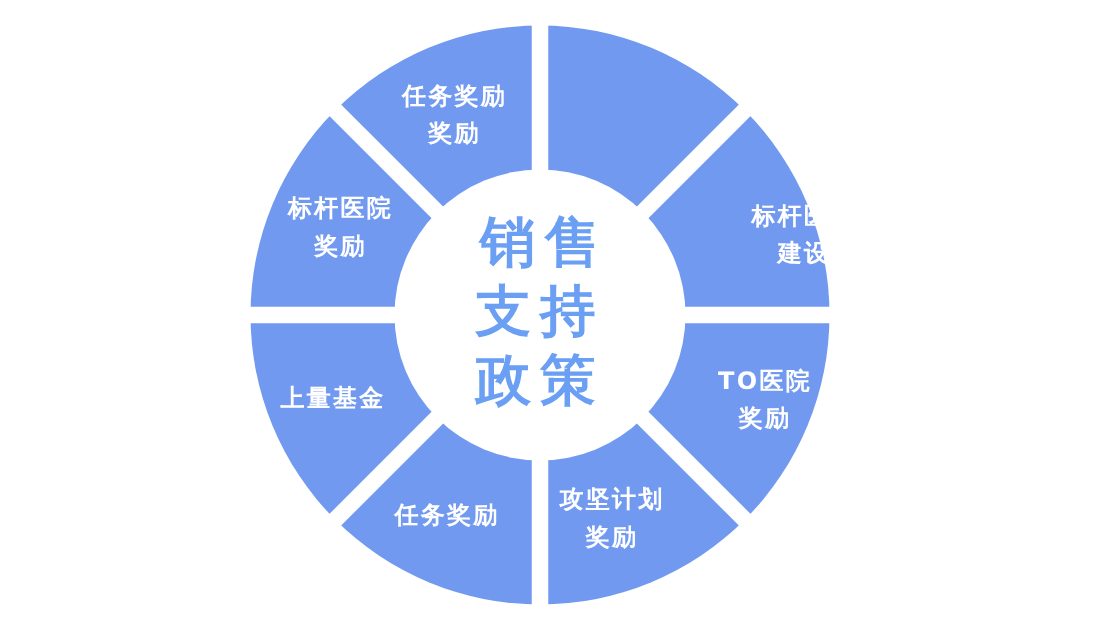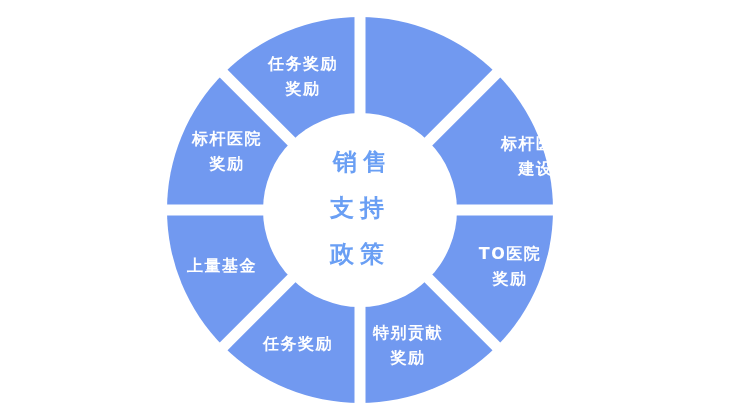--- a/index.html
+++ b/index.html
@@ -32,21 +32,21 @@
     letter-spacing: 1.5px;
     line-height: 25px;
     text-align: center;
     white-space: pre-line;
   }
   .label.nowrap { white-space: nowrap; }
   .center-label {
     position: absolute;
     transform: translate(-50%, -50%);
     color: #6A9FF4;
-    font-size: 24px;
+    font-size: 37px;
     font-weight: 600;
     letter-spacing: 6px;
     text-indent: 6px;
     line-height: 46px;
     text-align: center;
     white-space: pre-line;
   }
 </style>
 </head>
 <body>
@@ -68,21 +68,21 @@
 支持
 政策</div>
 
 
   <div class="label" style="left:490px; top:156px;margin-left:46px;">标杆医院
 建设</div>
 
   <div class="label" style="left:510px; top:266px;">TO医院
 奖励</div>
 
-  <div class="label" style="left:408px; top:345px;">特别贡献
+  <div class="label" style="left:408px; top:345px;">攻坚计划
 奖励</div>
 
   <div class="label nowrap" style="left:298px; top:343px;">任务奖励</div>
 
   <div class="label nowrap" style="left:222px; top:265px;">上量基金</div>
 
   <div class="label" style="left:227px; top:151px;">标杆医院
 奖励</div>
 
   <div class="label" style="left:303px; top:76px;">任务奖励

